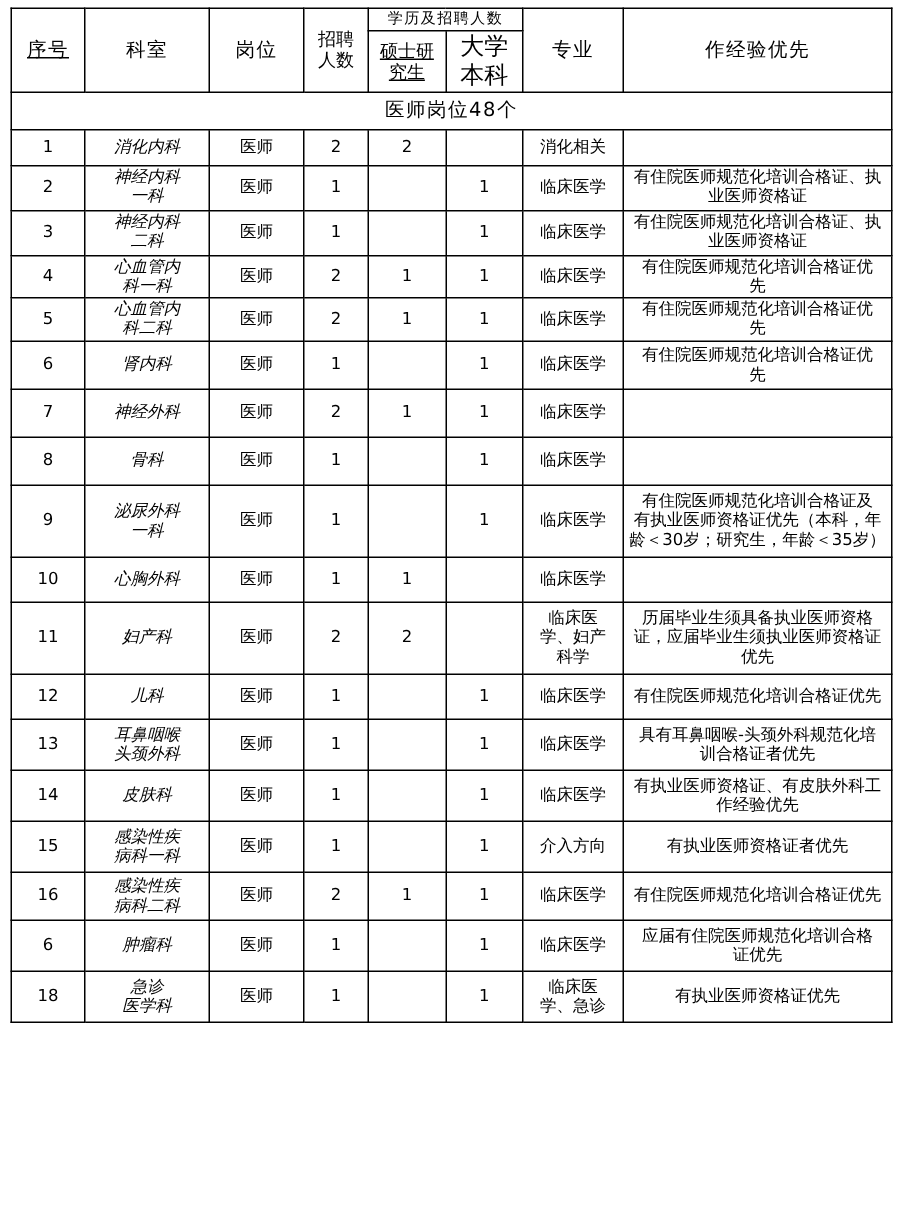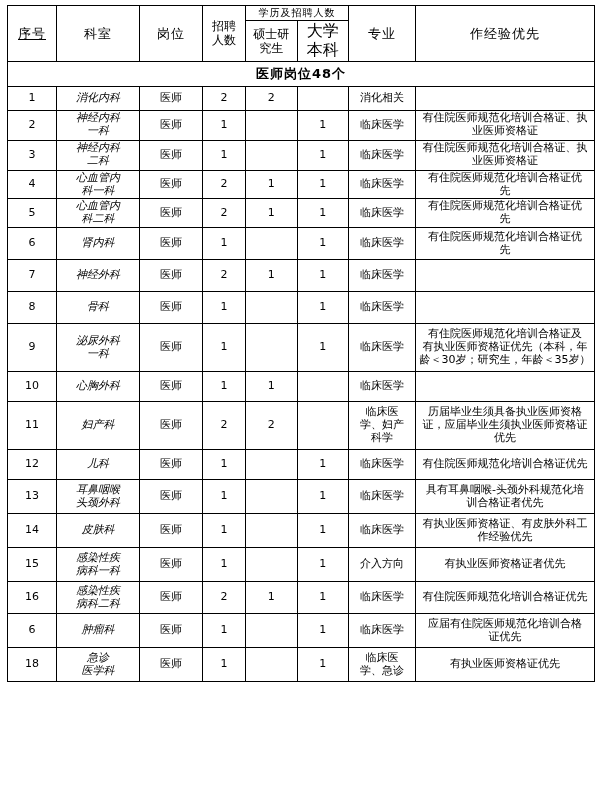--- a/index.html
+++ b/index.html
@@ -40,30 +40,30 @@
   thead th {
     font-size: 13px;
     font-weight: bold;
     letter-spacing: 1px;
   }
   th.h-seq { width: 44px; text-decoration: underline; }
   th.h-dept { width: 78px; }
   th.h-post { width: 58px; }
   th.h-num { width: 38px; font-size: 12px; letter-spacing: 0; }
   th.h-edu { width: 98px; font-size: 10px; }
-  th.h-master { width: 49px; font-size: 12px; letter-spacing: 0; }
+  th.h-master { width: 49px; font-size: 12px; letter-spacing: 0; text-decoration: underline; }
   th.h-bachelor { width: 49px; font-size: 16px; letter-spacing: 0; }
   th.h-major { width: 62px; font-size: 13px; }
   th.h-other { font-size: 13px; }
 
   .two-line { line-height: 1.15; }
 
   tr.section td {
     font-size: 13px;
-    font-weight: bold;
+    font-weight: normal;
     height: 22px;
     letter-spacing: 1px;
   }
   tbody td {
     font-size: 11px;
   }
   td.seq { font-size: 11px; }
   td.dept { font-size: 11px; line-height: 1.2; font-style: italic; }
   td.post { font-size: 11px; }
   td.num { font-size: 11px; }

